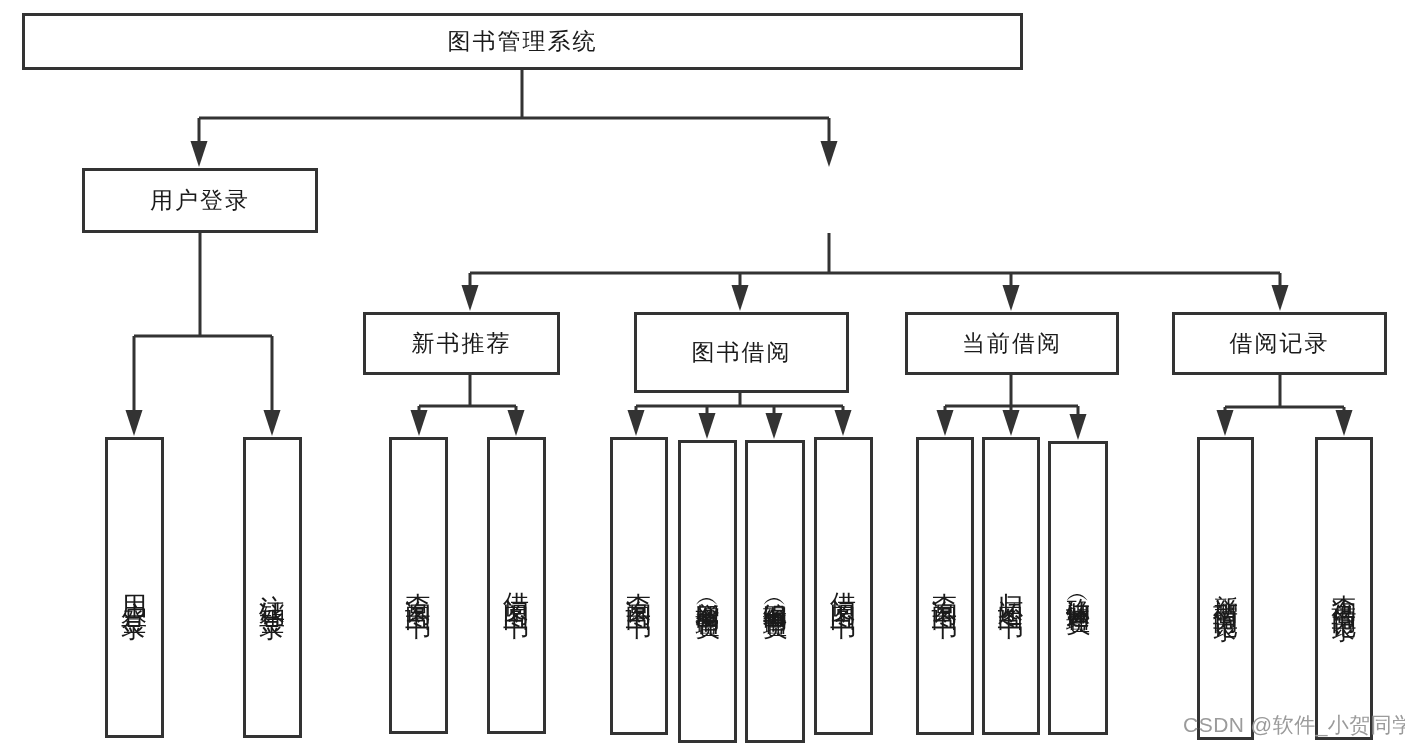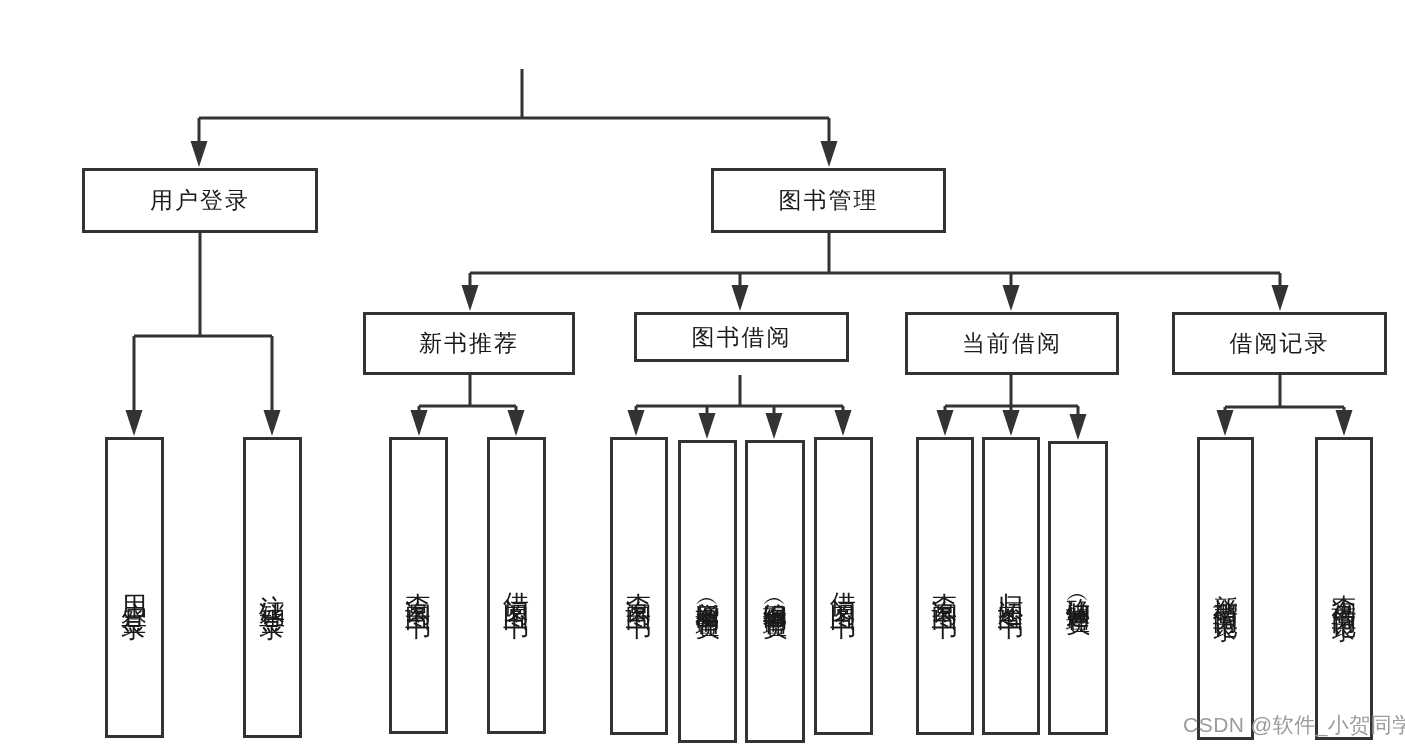--- a/index.html
+++ b/index.html
@@ -63,32 +63,32 @@
       <polygon points="765.5,413 782.5,413 774,439"></polygon>
       <polygon points="834.5,410 851.5,410 843,436"></polygon>
       <polygon points="936.5,410 953.5,410 945,436"></polygon>
       <polygon points="1002.5,410 1019.5,410 1011,436"></polygon>
       <polygon points="1069.5,414 1086.5,414 1078,440"></polygon>
       <polygon points="1216.5,410 1233.5,410 1225,436"></polygon>
       <polygon points="1335.5,410 1352.5,410 1344,436"></polygon>
     </g>
   </svg>
 
+  <div class="hbox" style="left:22px;top:13px;width:1001px;height:57px;">
+    <span>图书管理系统</span>
+  </div>
 
   <div class="hbox" style="left:82px;top:168px;width:236px;height:65px;">
     <span>用户登录</span>
   </div>
-  <div class="hbox" style="left:711px;top:168px;width:235px;height:65px;">
-    <span>图书管理</span>
-  </div>
 
-  <div class="hbox" style="left:363px;top:312px;width:212px;height:63px;">
+  <div class="hbox" style="left:363px;top:312px;width:197px;height:63px;">
     <span>新书推荐</span>
   </div>
-  <div class="hbox" style="left:634px;top:312px;width:215px;height:50px;">
+  <div class="hbox" style="left:634px;top:312px;width:215px;height:81px;">
     <span>图书借阅</span>
   </div>
   <div class="hbox" style="left:1172px;top:312px;width:215px;height:63px;">
     <span>借阅记录</span>
   </div>
   <div class="hbox" style="left:905px;top:312px;width:214px;height:63px;">
     <span>当前借阅</span>
   </div>
 
   <div class="vbox" style="left:105px;top:437px;width:59px;height:301px;">

